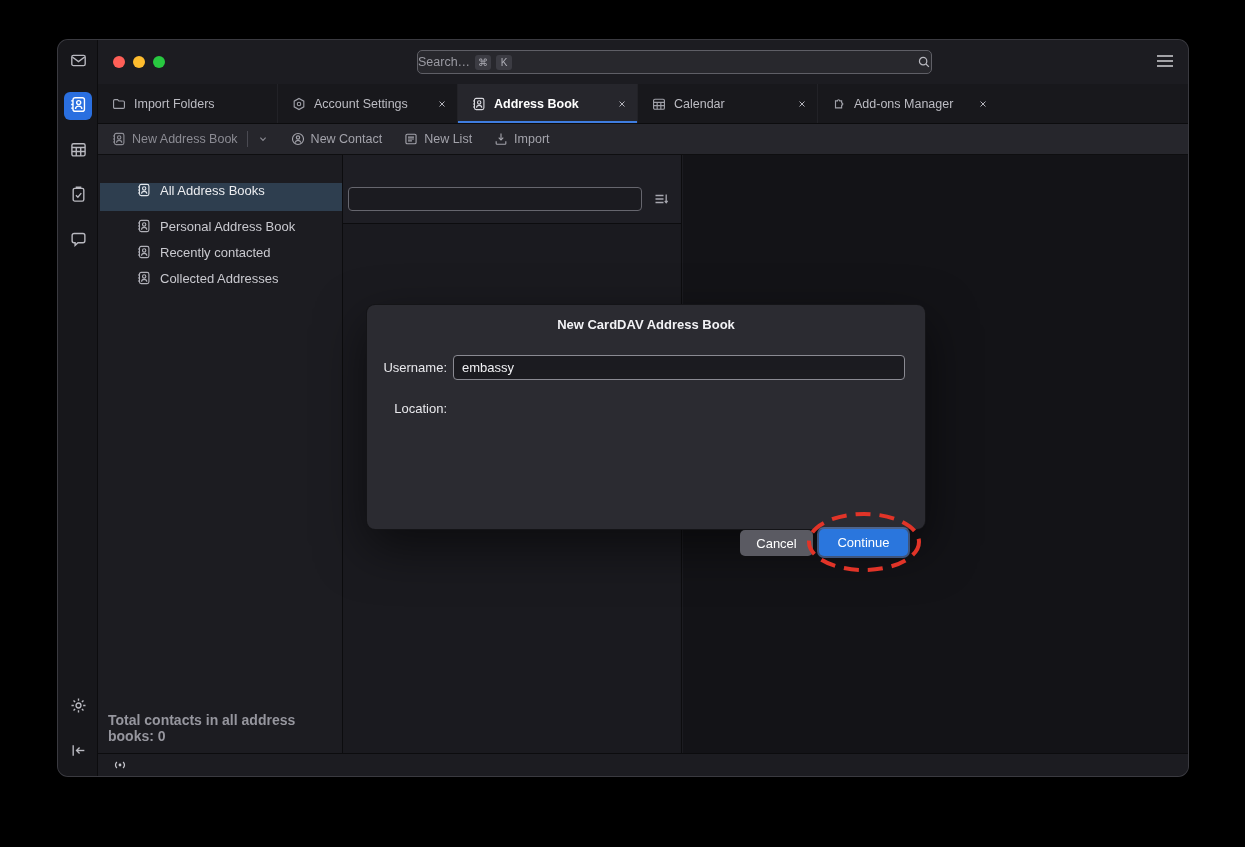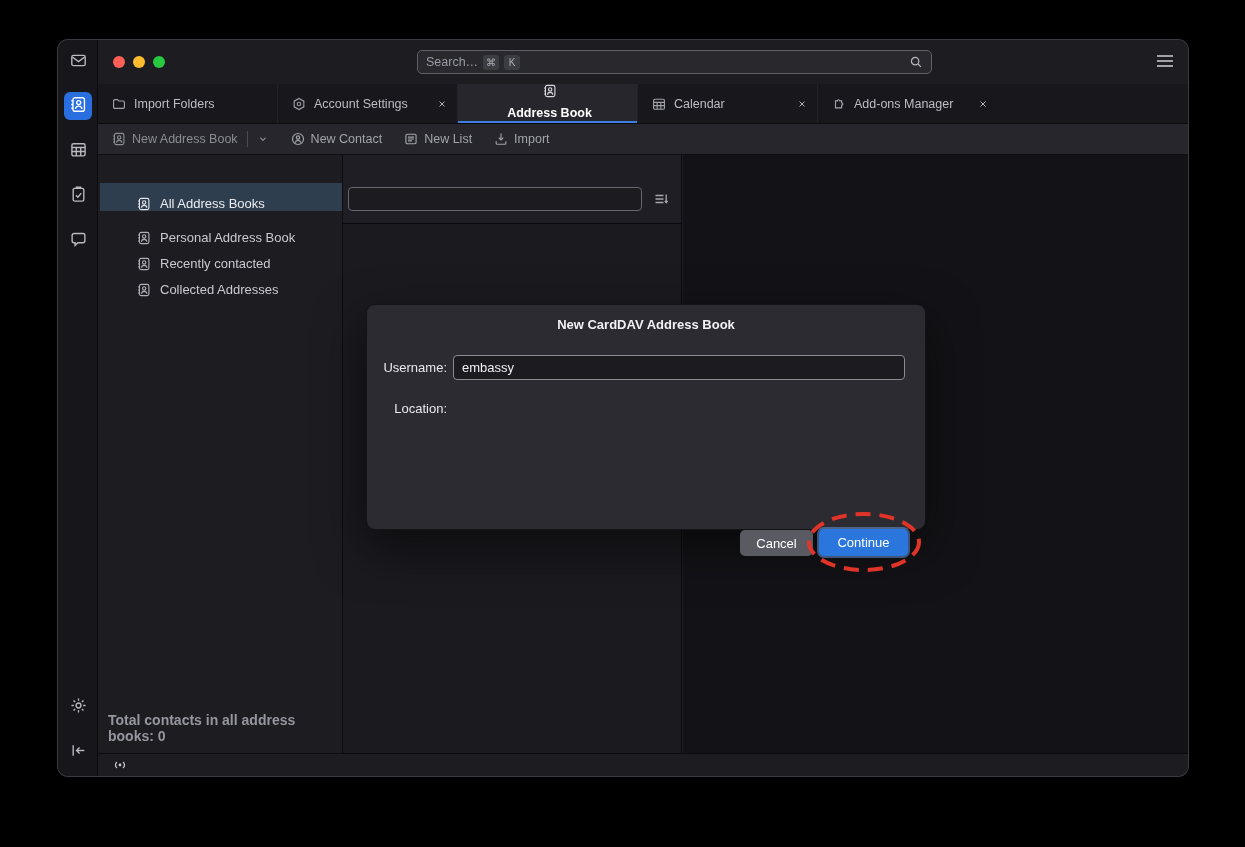--- a/index.html
+++ b/index.html
@@ -18,48 +18,48 @@
   .space.selected { background:#2a6fe0; color:#fff; }
 
   
   .titlebar { position:absolute; left:40px; top:0; right:0; height:44px; background:#1c1c21; }
   .light { position:absolute; top:16px; width:12px; height:12px; border-radius:50%; }
   .light.red { left:15px; background:#ff5f57; }
   .light.yellow { left:35px; background:#febc2e; }
   .light.green { left:55px; background:#28c840; }
   .searchbar { position:absolute; left:319px; top:10px; width:515px; height:24px;
                background:#28282d; border:1px solid #5f5f66; border-radius:5px;
-               display:flex; align-items:center; padding:0 8px; gap:5px; color:#9a9aa2; font-size:12.5px; }
+               display:flex; align-items:center; padding:0 0; gap:5px; color:#9a9aa2; font-size:12.5px; }
   .searchbar .grow { flex:1; }
   .keycap { display:inline-flex; align-items:center; justify-content:center; min-width:16px; height:15px;
             padding:0 3px; background:#3c3c43; border-radius:3px; color:#aeaeb6; font-size:10px; }
   .hamburger { position:absolute; right:14px; top:14px; color:#cfcfd4; }
 
   
   .tabbar { position:absolute; left:40px; top:44px; right:0; height:40px; background:#18181c;
             border-bottom:1px solid #0c0c0e; display:flex; }
   .tab { width:180px; display:flex; align-items:center; gap:8px; padding:0 10px 0 14px;
          color:#bcbcc3; font-size:12.5px; border-right:1px solid #222227; }
   .tab .ticon { color:#9fa0a8; display:flex; }
-  .tab.active { background:#26262c; color:#fff; font-weight:bold; box-shadow:inset 0 -2px 0 #3f7de0;flex-direction:column; }
+  .tab.active { background:#26262c; color:#fff; font-weight:bold; box-shadow:inset 0 -2px 0 #3f7de0; }
   .tab.active .ticon { color:#d6d6dc; }
   .tab .close { margin-left:auto; color:#b3b3bb; display:flex; }
 
   
   .toolbar { position:absolute; left:40px; top:84px; right:0; height:31px; background:#26262c;
              border-bottom:1px solid #0e0e10; display:flex; align-items:center; padding-left:14px;
              gap:22px; font-size:12.5px; }
   .tool { display:flex; align-items:center; gap:6px; color:#a3a3ab; }
   .tool.dim { color:#8c8c94; }
   .tool .sep { width:1px; height:16px; background:#4a4a52; margin:0 3px; }
 
   
   .content { position:absolute; left:40px; top:115px; right:0; bottom:23px; }
   .pane-left { position:absolute; left:2px; top:0; width:242px; height:100%; background:#1c1c21; }
-  .ab-row { position:absolute; left:0; right:0; height:28px; display:flex; align-items:flex-end;
+  .ab-row { position:absolute; left:0; right:0; height:28px; display:flex; align-items:flex-start;
             gap:9px; padding-left:37px; color:#c9c9cf; font-size:13px; }
   .ab-row .aicon { color:#b0b0b8; display:flex; }
   .ab-row.selected { background:#2e3e4f; color:#ecedf0; }
   .ab-row.selected .aicon { color:#dfe3e8; }
   .pane-status { position:absolute; left:8px; bottom:9px; color:#96969e; font-size:14px; font-weight:bold; }
 
   .pane-mid { position:absolute; left:244px; top:0; width:340px; height:100%; background:#1e1e24;
               border-left:1px solid #0c0c0e; border-right:1px solid #0c0c0e; }
   .mid-search { position:absolute; left:5px; top:32px; width:294px; height:24px; background:#1b1b20;
                 border:1px solid #66666e; border-radius:4px; color:#e8e8ec; font-size:12.5px; padding:0 7px;

